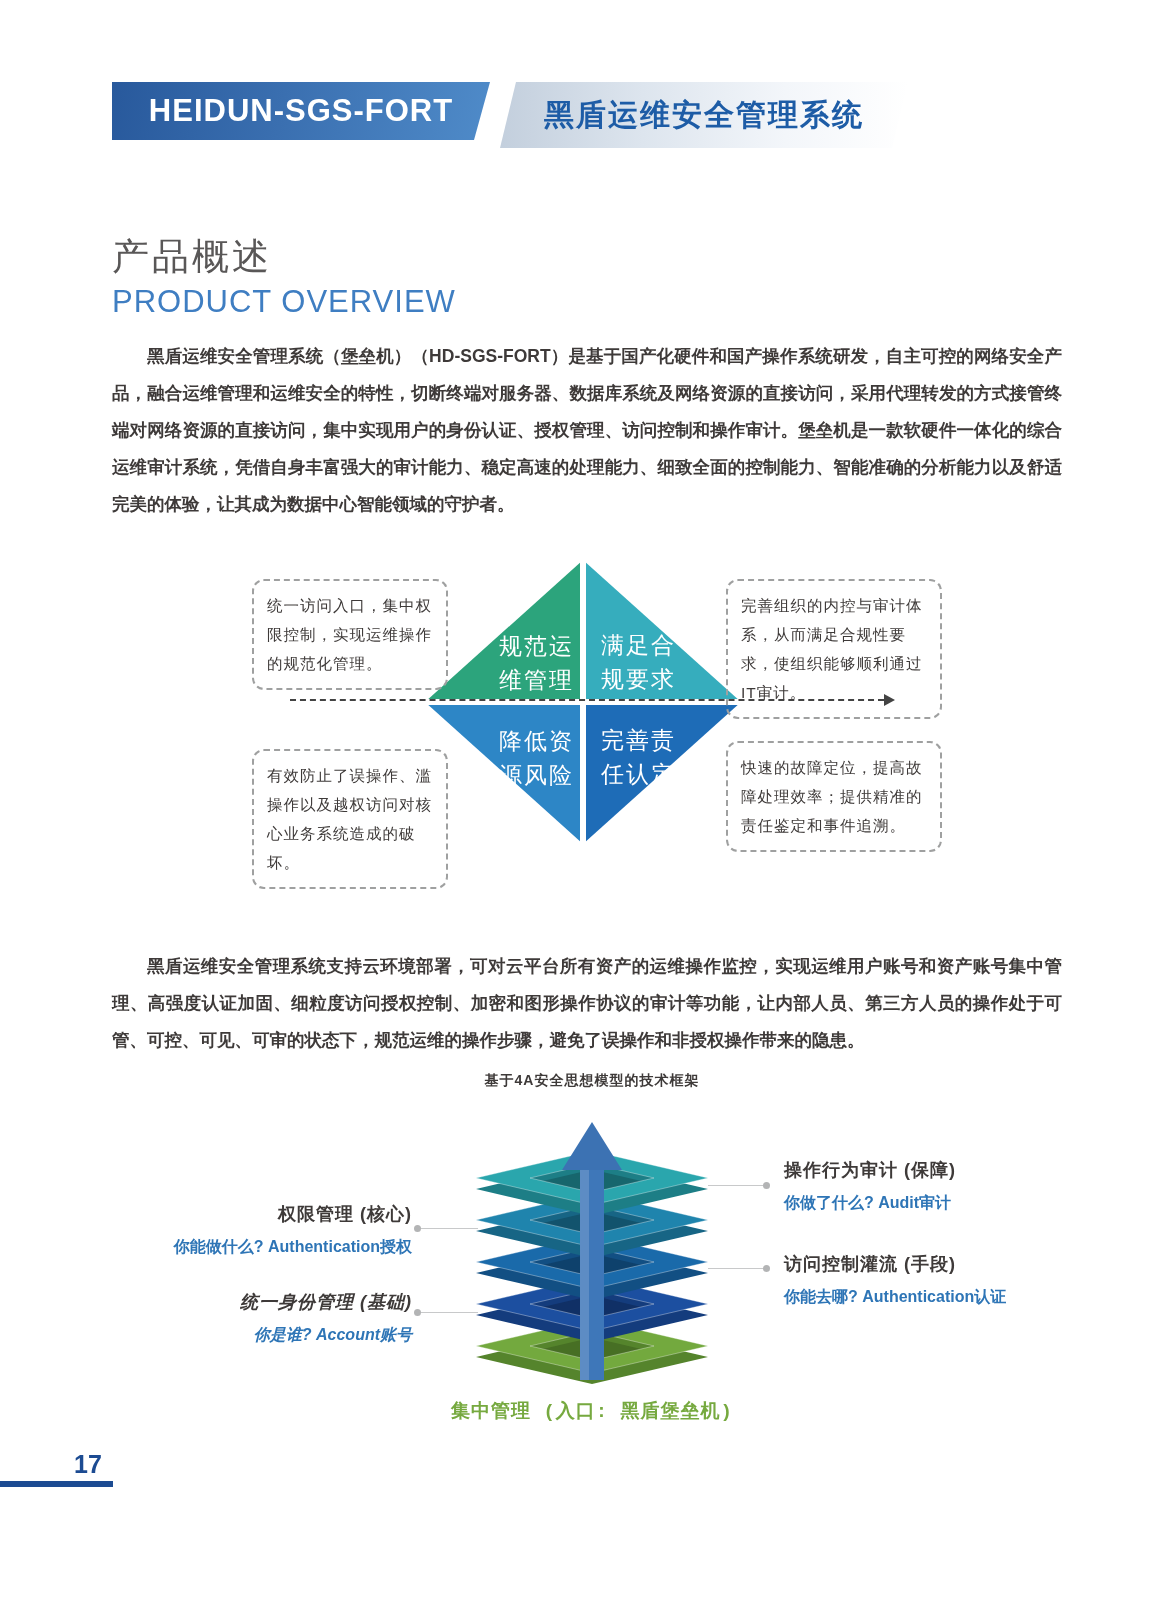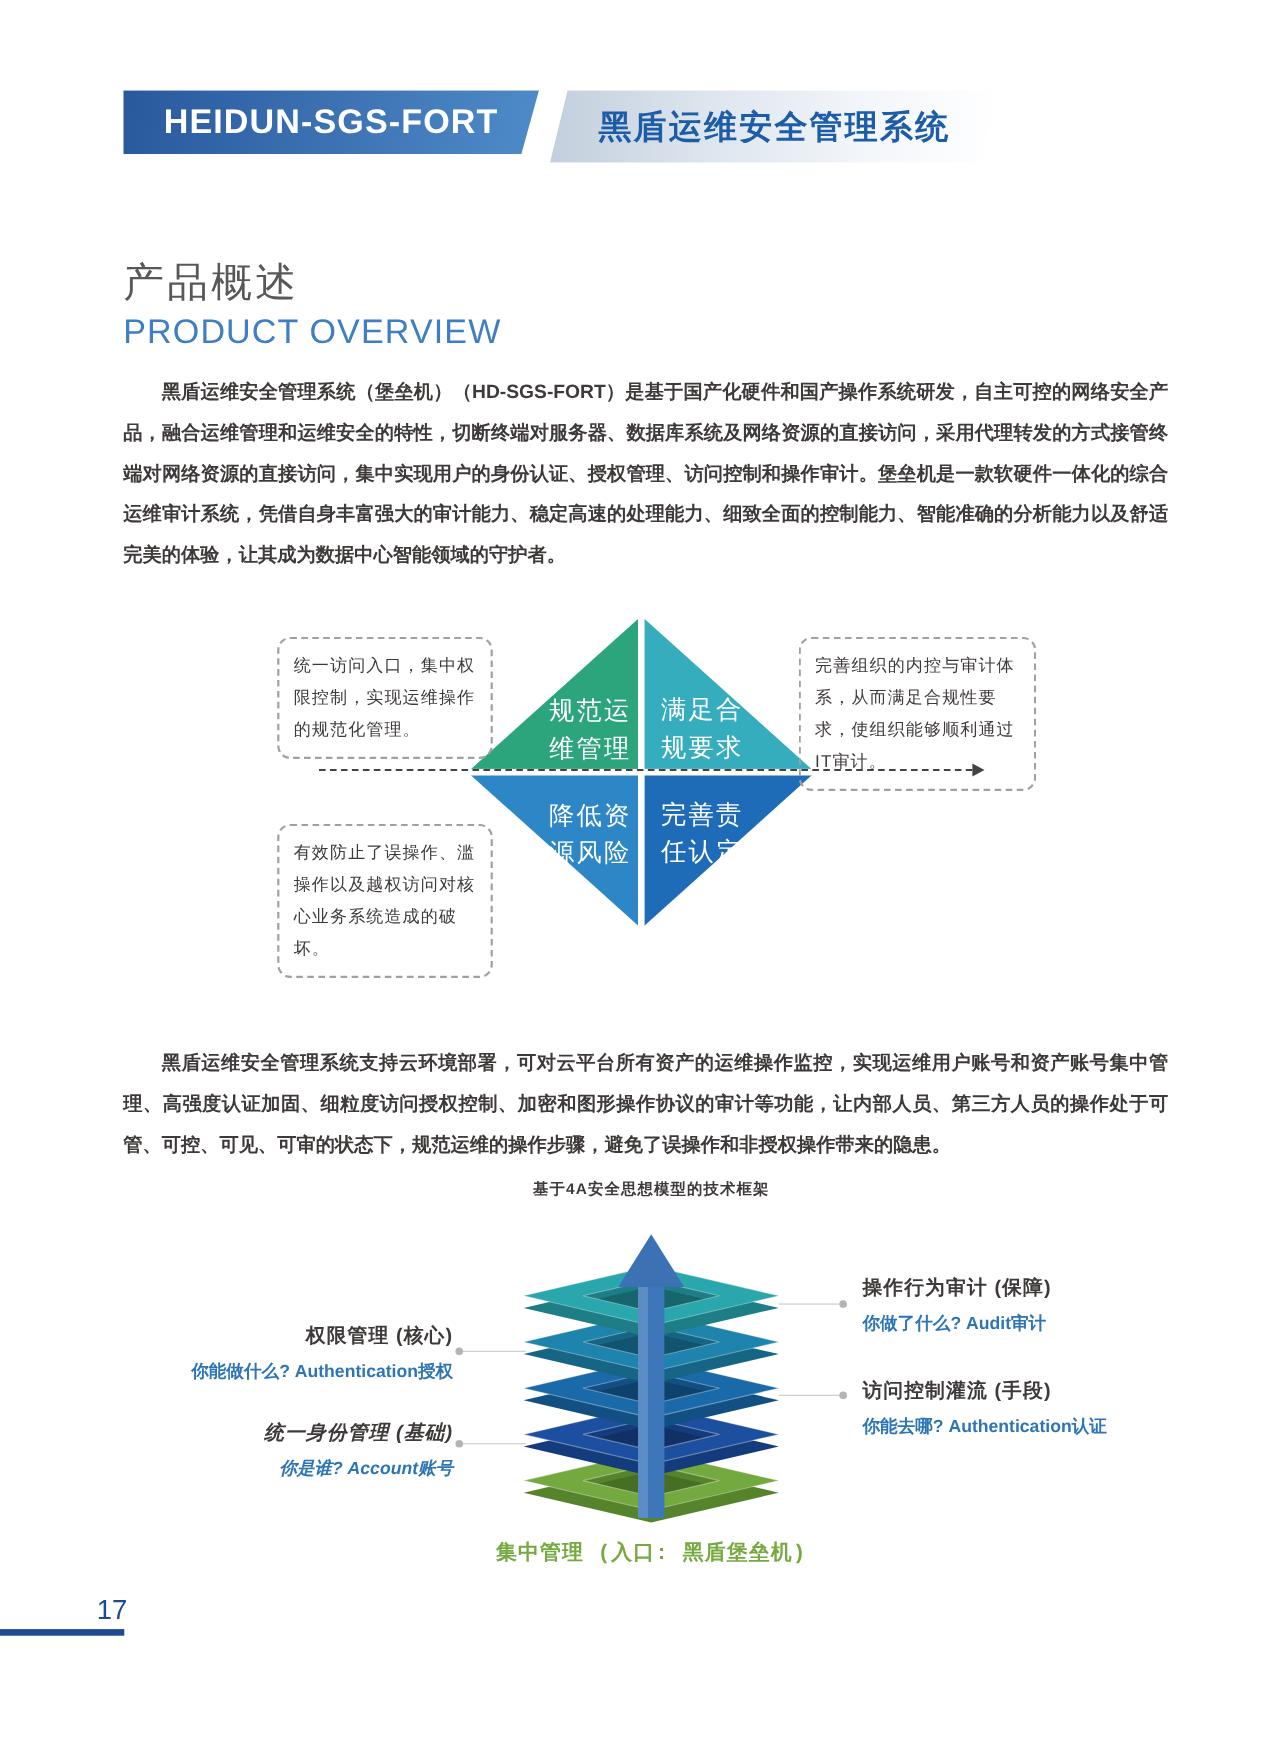--- a/index.html
+++ b/index.html
@@ -63,21 +63,21 @@
   .stack-svg { position:absolute; left:470px; top:1118px; }
   .fw-label-r { position:absolute; left:784px; white-space:nowrap; }
   .fw-label-l { position:absolute; left:130px; width:282px; text-align:right; white-space:nowrap; }
   .fw-label-title { font-size:18px; color:#3e3a39; font-weight:600; letter-spacing:1px; }
   .fw-label-sub  { font-size:16px; color:#2e75b6; font-weight:600; margin-top:11px; }
   .fw-caption { position:absolute; left:412px; top:1398px; width:360px; text-align:center;
     font-size:19px; font-weight:bold; color:#76a93f; letter-spacing:1px;font-family:Liberation Mono, monospace; }
   .conn { position:absolute; height:0; border-top:1px solid #c8c9ca; }
   .conn-dot { position:absolute; width:7px; height:7px; border-radius:50%; background:#b3b4b5; }
   
-  .page-num { position:absolute; left:88px; top:1450px; font-size:25px; font-weight:normal; color:#1c4b92; }
+  .page-num { position:absolute; left:74px; top:1450px; font-size:25px; font-weight:bold; color:#1c4b92; }
   .page-num-bar { position:absolute; left:0; top:1481px; width:113px; height:6px; background:#1c4b92; }
 </style>
 </head>
 <body>
 
 <div class="page">
 
   <div class="hdr-left">
     <span>HEIDUN-SGS-FORT</span>
   </div>
@@ -115,20 +115,21 @@
     <div>源风险</div>
   </div>
   <div class="quad-label" style="left:601px; top:723px;">
     <div>完善责</div>
     <div>任认定</div>
   </div>
 
   <div class="callout co-tr">完善组织的内控与审计体系，从而满足合规性要求，使组织能够顺利通过IT审计。</div>
   <div class="callout co-tl">统一访问入口，集中权限控制，实现运维操作的规范化管理。</div>
   <div class="callout co-bl">有效防止了误操作、滥操作以及越权访问对核心业务系统造成的破坏。</div>
+  <div class="callout co-br">快速的故障定位，提高故障处理效率；提供精准的责任鉴定和事件追溯。</div>
 
   <div class="para para2">黑盾运维安全管理系统支持云环境部署，可对云平台所有资产的运维操作监控，实现运维用户账号和资产账号集中管理、高强度认证加固、细粒度访问授权控制、加密和图形操作协议的审计等功能，让内部人员、第三方人员的操作处于可管、可控、可见、可审的状态下，规范运维的操作步骤，避免了误操作和非授权操作带来的隐患。</div>
 
   <div class="fw-title">基于4A安全思想模型的技术框架</div>
 
   <svg class="stack-svg" width="244" height="284" viewBox="0 0 244 284">
 
     <g>
       <path d="M6,239 L122,212 L238,239 L122,266 Z" fill="#55842c"></path>
       <path d="M60,234 L122,219.5 L184,234 L122,248.5 Z" fill="#476f24"></path>

